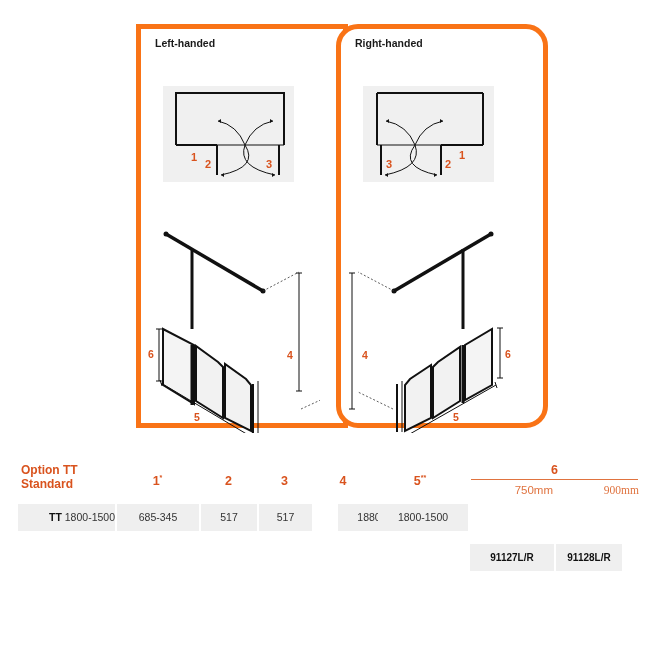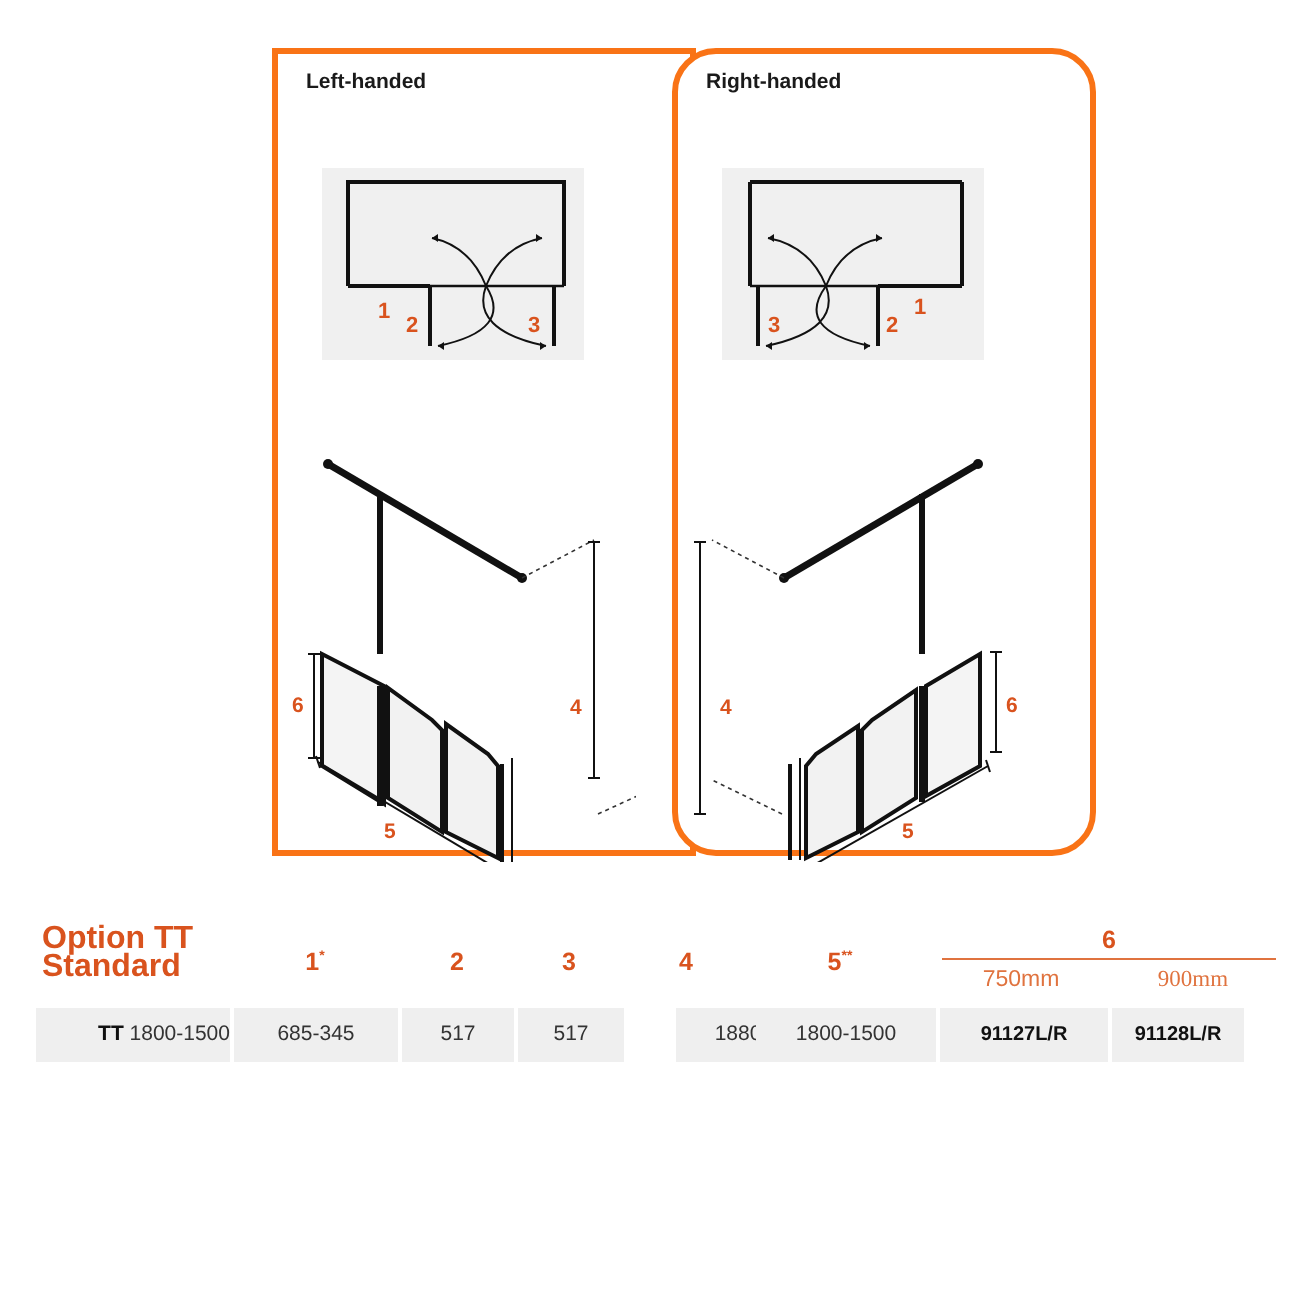--- a/index.html
+++ b/index.html
@@ -1,38 +1,38 @@
 <!DOCTYPE html>
 <html><head>
 <meta charset="utf-8">
 <style>
   html, body { margin: 0; padding: 0; background: #ffffff; }
   body { width: 650px; height: 650px; position: relative; overflow: hidden; font-family: "Liberation Sans", sans-serif; color: #222; }
 
-  .panel { position: absolute; top: 24px; width: 212px; height: 404px; border: 3px solid #f97316; background: #fff; box-sizing: border-box; }
+  .panel { position: absolute; top: 24px; width: 212px; height: 404px; border: 5px solid #f97316; background: #fff; box-sizing: border-box; }
   .panel.left { left: 136px; }
   .panel.right { left: 336px; border-radius: 22px; }
   .panel-title { position: absolute; left: 14px; top: 8px; font-size: 10.5px; font-weight: bold; color: #1a1a1a; font-family: "Liberation Sans", sans-serif; }
   .plan-bg { position: absolute; left: 22px; top: 57px; width: 131px; height: 96px; background: #f0f0f0; }
   .panel svg { position: absolute; left: 0; top: 0; }
 
   .spec-table { position: absolute; left: 18px; top: 460px; width: 624px; }
   .hdr { position: absolute; top: 0; height: 46px; font-weight: bold; color: #d9531e; font-size: 12px; }
-  .hdr-option { left: 3px; top: 3px; line-height: 14px; font-size: 16px; }
+  .hdr-option { left: 3px; top: 3px; line-height: 14px; font-size: 12px; }
   .hdr-num { text-align: center; top: 14px; font-size: 12.5px; }
   .hdr-num sup { font-size: 7px; vertical-align: 5px; }
   .hdr-6 { position: absolute; left: 453px; top: 3px; width: 167px; text-align: center; font-size: 12.5px; font-weight: bold; color: #d9531e; }
   .hdr-6-line { position: absolute; left: 453px; top: 19px; width: 167px; height: 1px; background: #e0733f; }
-  .hdr-sub { position: absolute; top: 24px; font-size: 11.5px; color: #e0733f; text-align: center; font-weight: normal; }
+  .hdr-sub { position: absolute; top: 24px; font-size: 11.5px; color: #e0733f; text-align: right; font-weight: normal; }
 
   .data-row { position: absolute; left: 0; top: 44px; width: 624px; height: 27px; }
   .cell { position: absolute; top: 0; height: 27px; background: #efefef; line-height: 27px; font-size: 10.5px; color: #333; text-align: center; box-sizing: border-box; }
   .cell.first { text-align: right; padding-left: 4px; }
   .cell b { font-weight: bold; color: #111; }
-  .cell.code { font-weight: bold; color: #111; font-size: 10px; }
+  .cell.code { font-weight: bold; color: #111; font-size: 10px; margin-top: 40px; }
 </style>
 </head>
 <body>
 
 <div class="panel left">
   <div class="panel-title">Left-handed</div>
   <div class="plan-bg"></div>
   <svg width="179" height="404">
 
     <g stroke="#111" fill="none">

